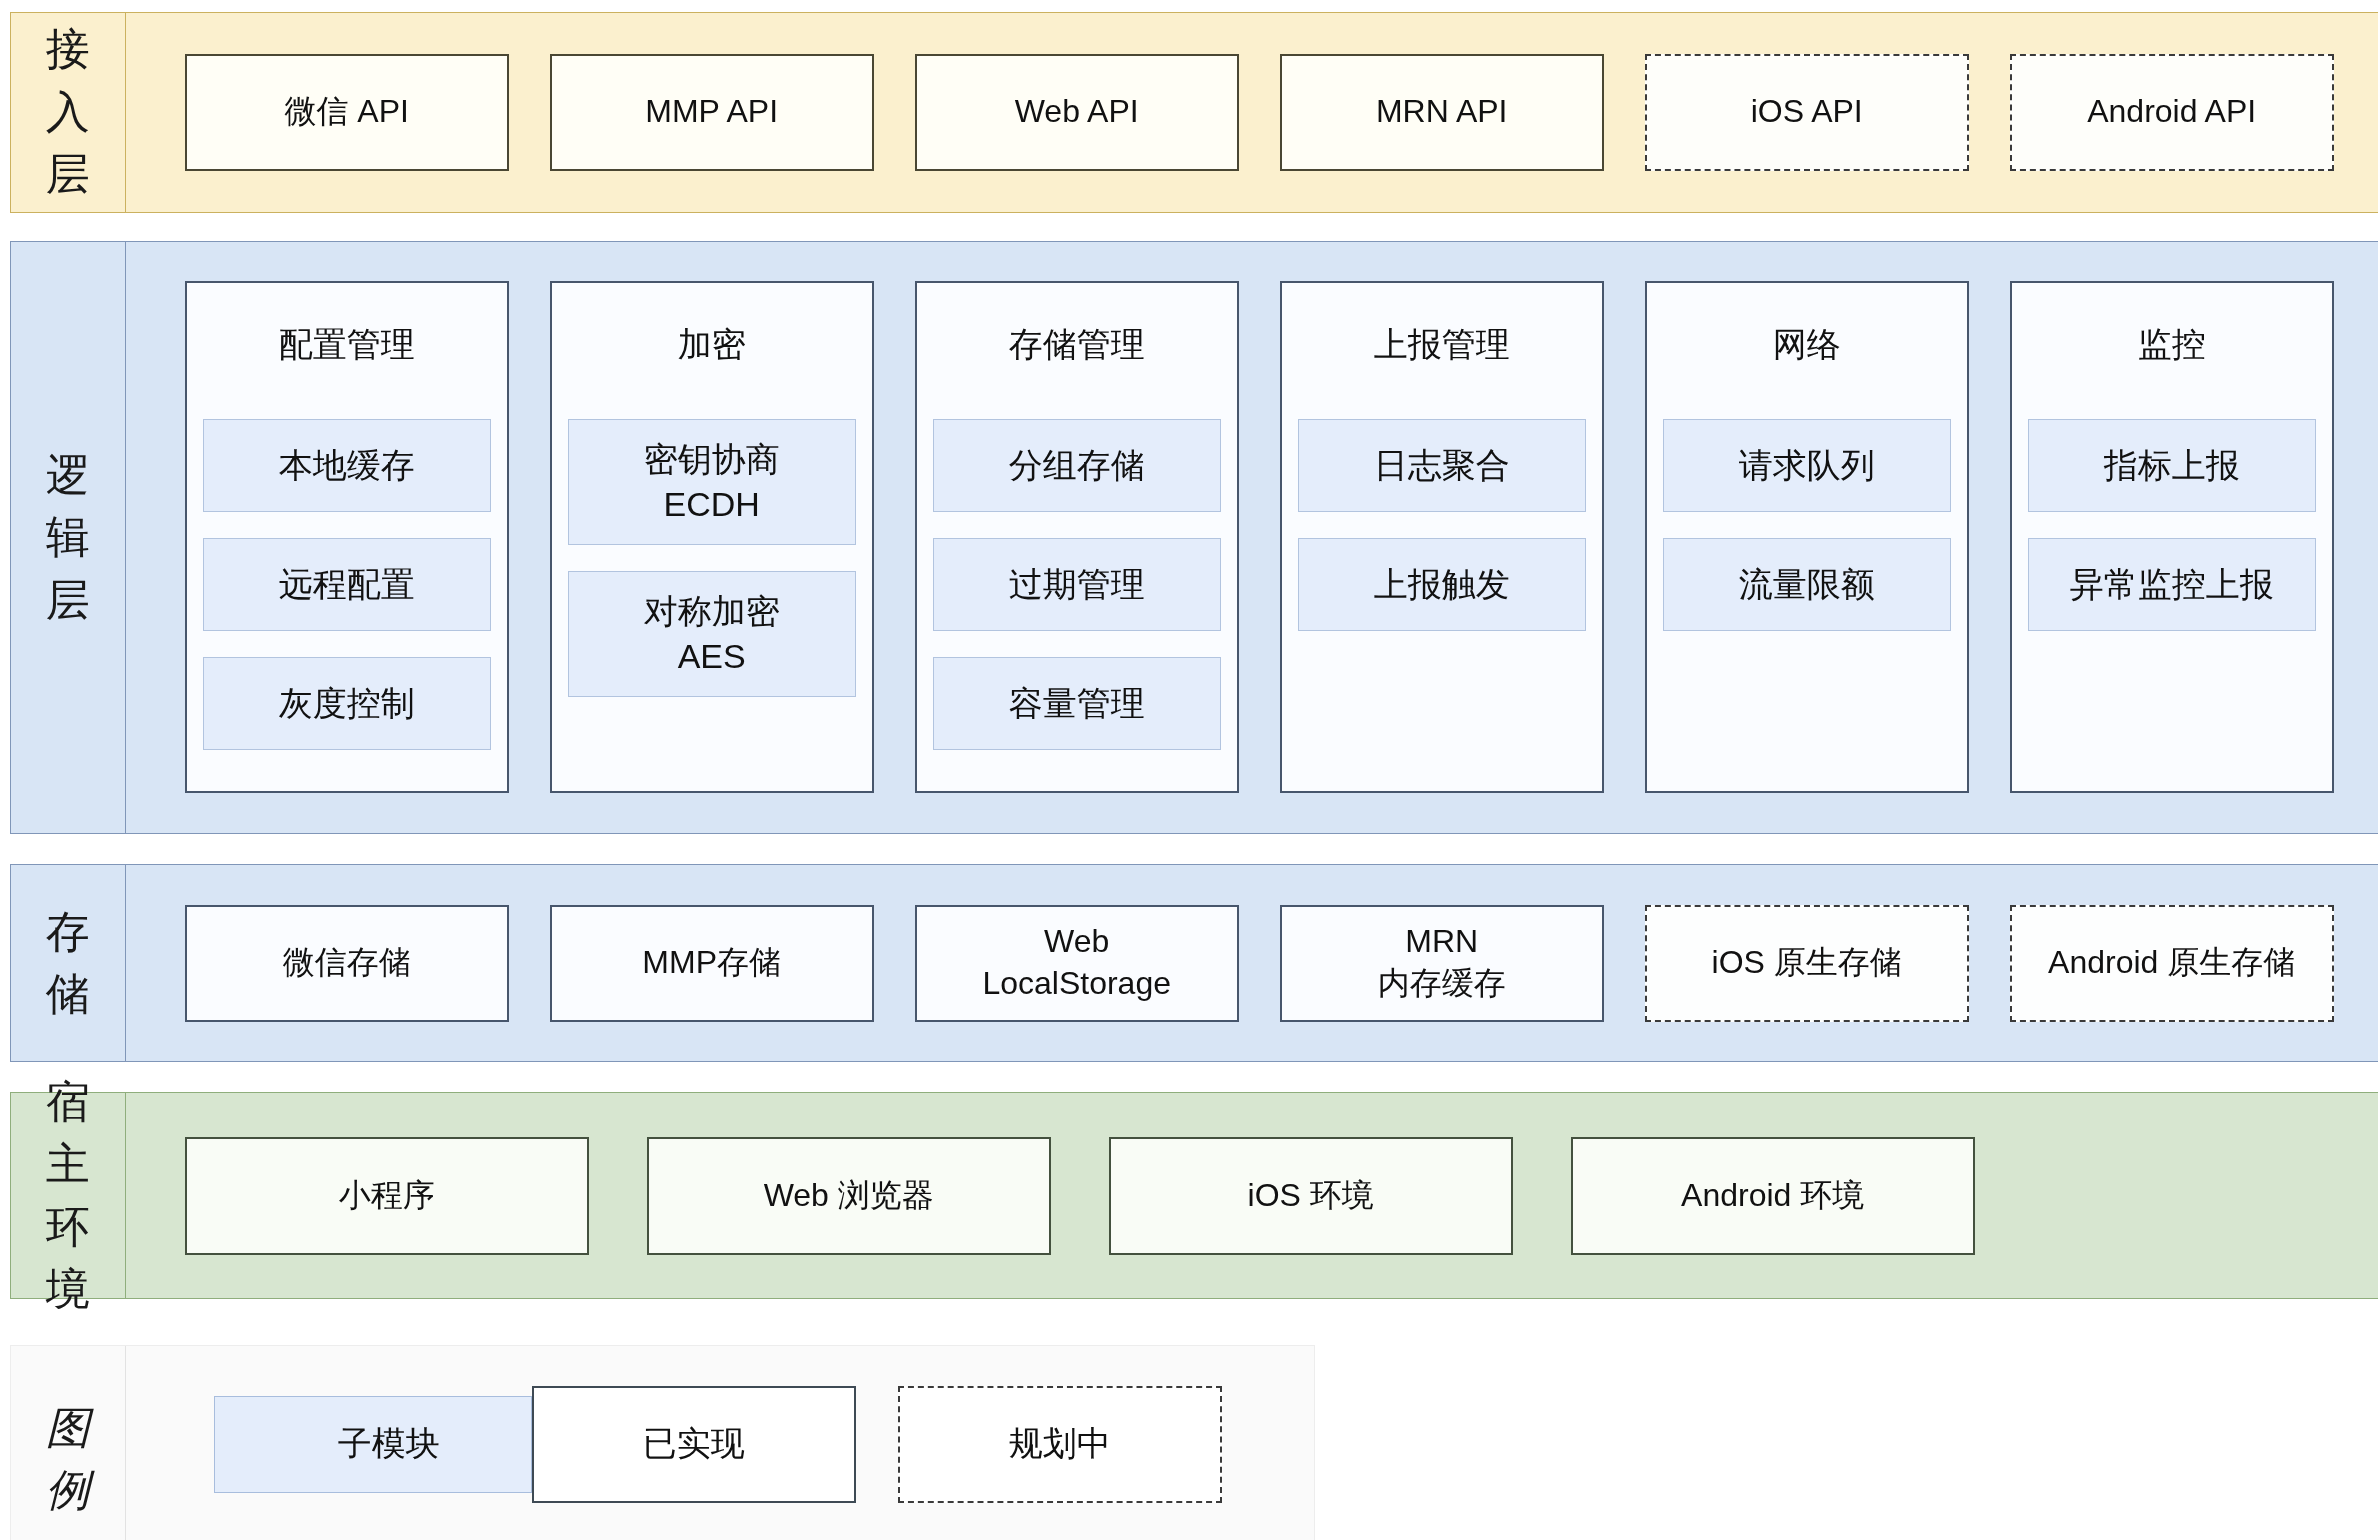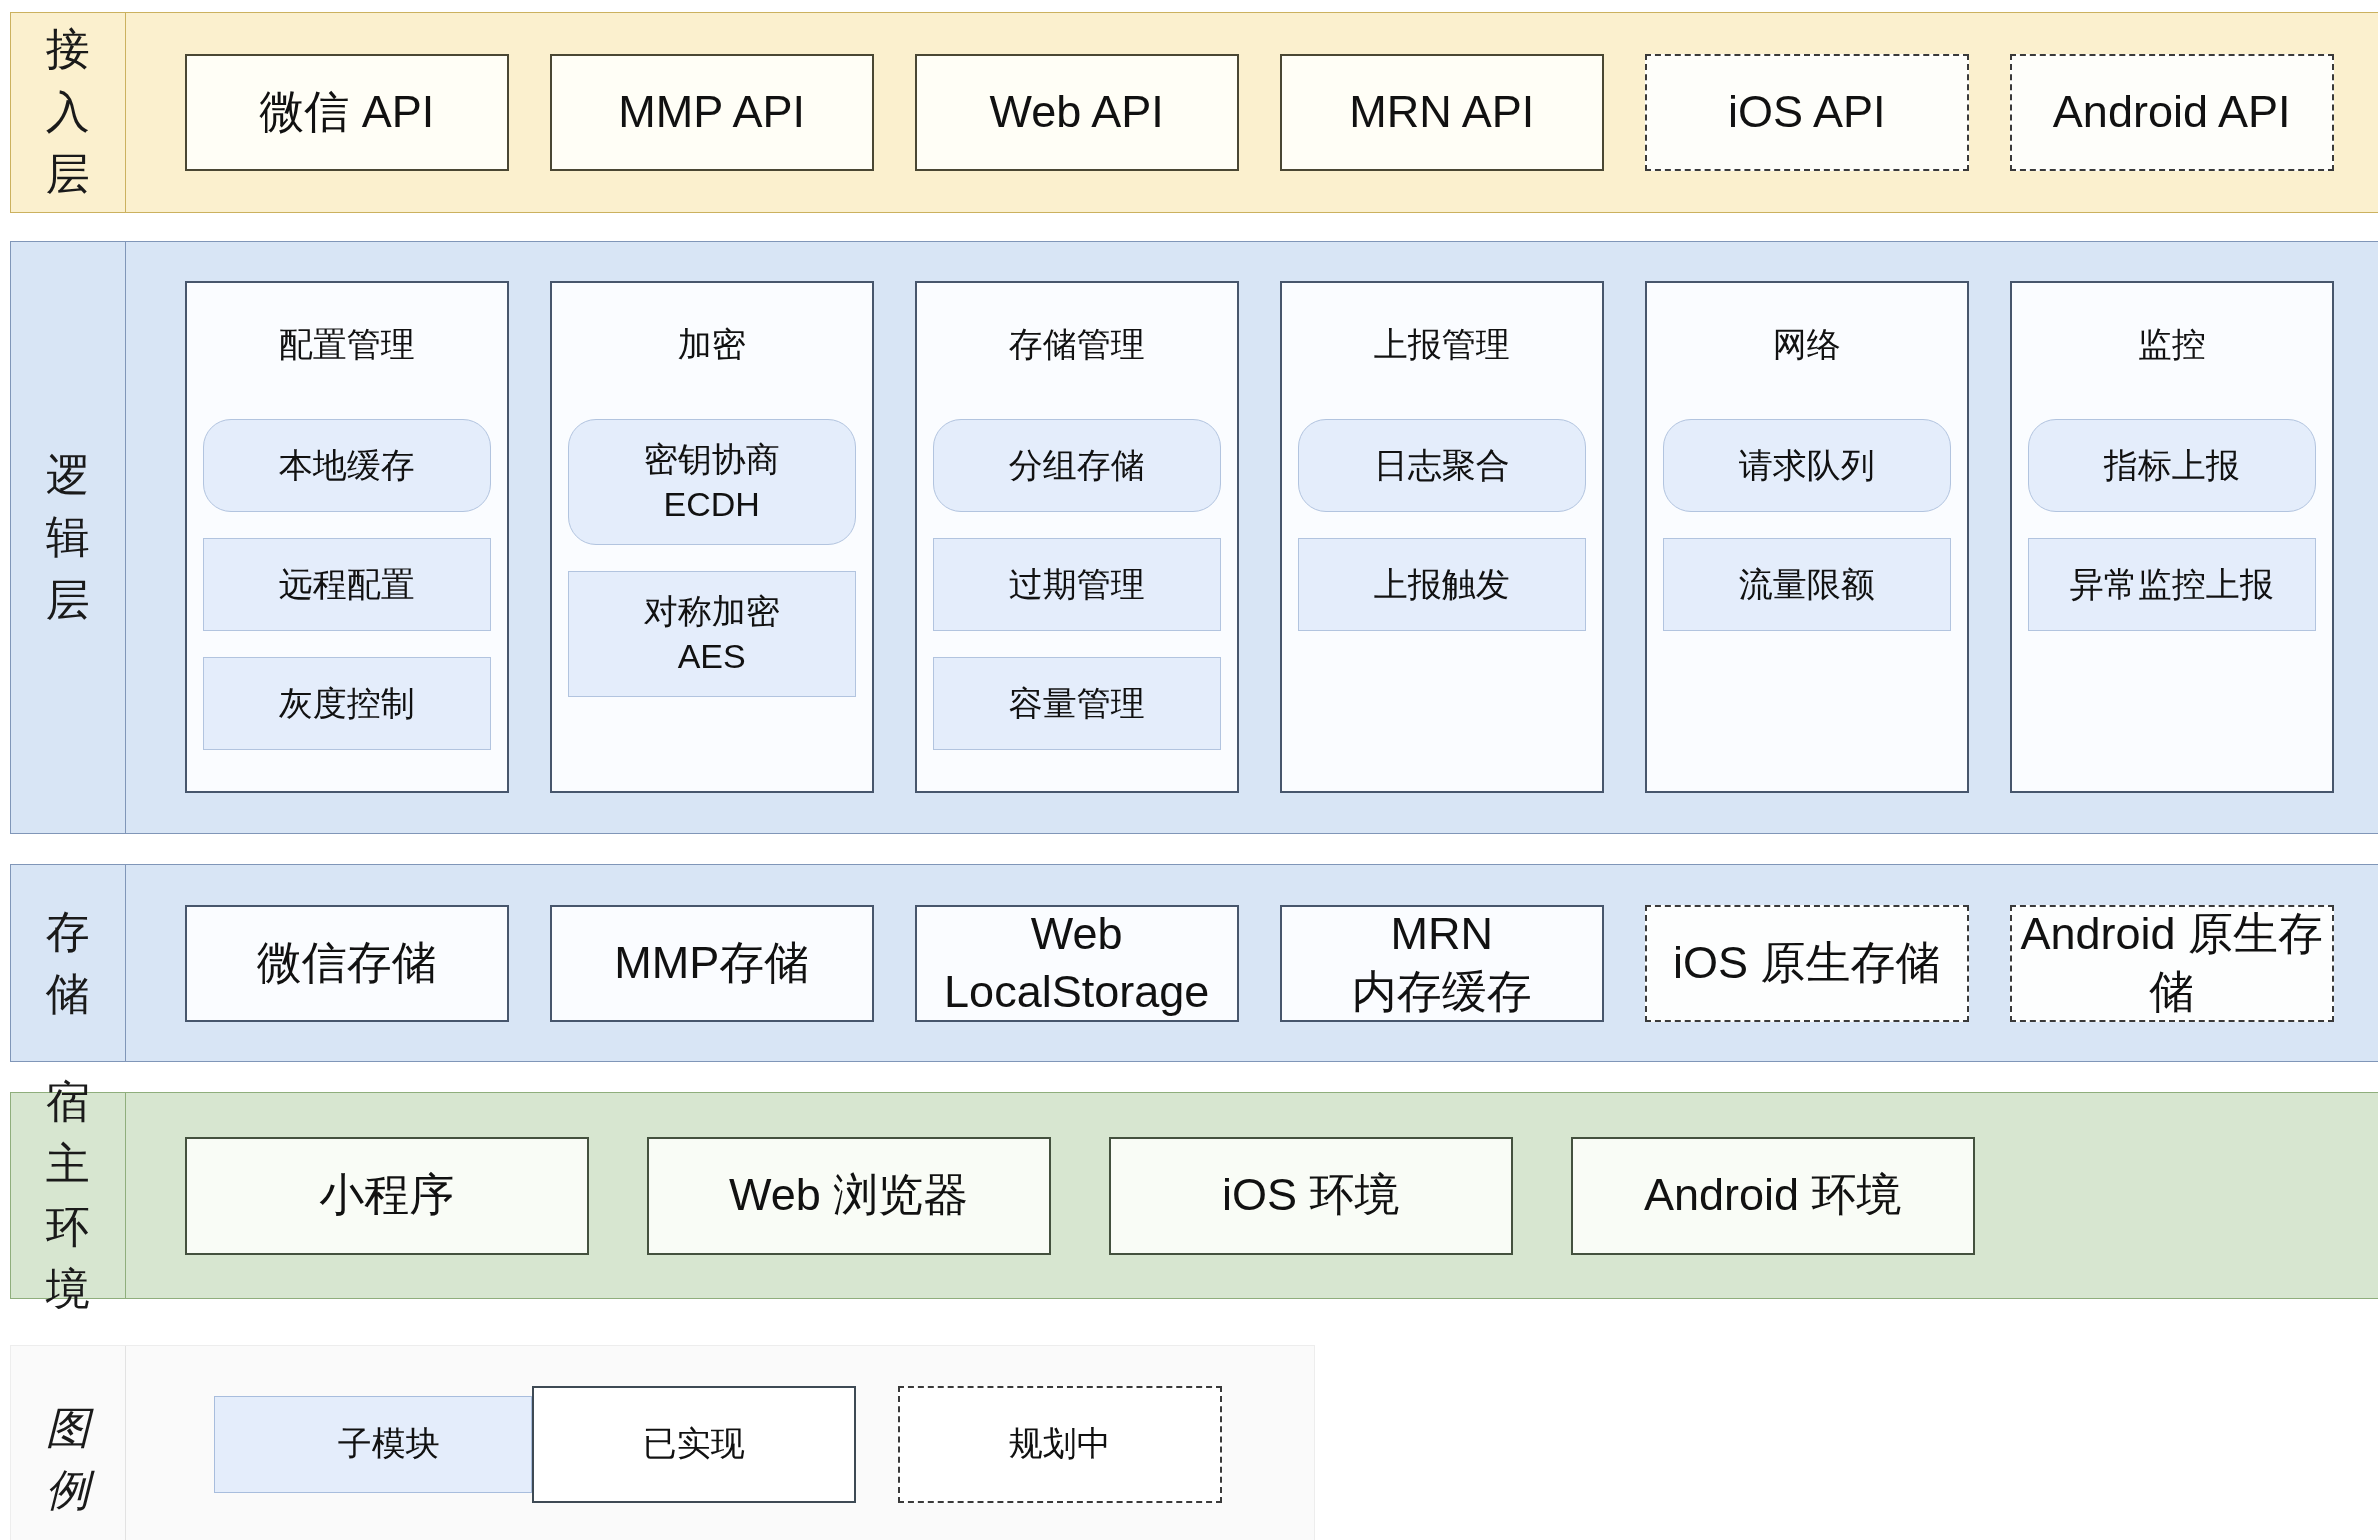--- a/index.html
+++ b/index.html
@@ -26,37 +26,37 @@
   #band-storage .band-label{border-right-color:var(--blue-band-border);}
   #band-host    .band-label{border-right-color:var(--host-band-border);}
   #band-legend  .band-label{border-right-color:#E2E2E2;font-style:italic;}
   .vtext{width:1.15em;text-align:center;word-break:break-all;line-height:1.42;}
 
   
   .row-content{position:absolute;left:174px;top:0;bottom:0;
                display:flex;align-items:center;gap:41px;}
   .bigbox{box-sizing:border-box;width:324px;height:117px;flex:none;
           display:flex;align-items:center;justify-content:center;text-align:center;
-          font-size:45px;line-height:1.3;white-space:pre-line;}
+          font-size:32px;line-height:1.3;white-space:pre-line;}
   .access-box{background:#FFFEF6;border:2.9px solid #4A4733;}
   .access-box.dashed{background:#FEFEFA;border:2.9px dashed #3A3A3A;}
   .storage-box{background:#FAFCFF;border:2.9px solid var(--column-border);}
   .storage-box.dashed{background:#FDFEFE;border:2.9px dashed #3A3A3A;}
   .host-box{width:404px;height:118px;background:#F9FCF6;border:2.9px solid #44513E;}
 
   
   .logic-content{position:absolute;left:174px;top:39px;height:512px;display:flex;gap:41px;}
   .logic-col{box-sizing:border-box;width:324px;flex:none;background:#FAFCFF;
              border:2.9px solid var(--column-border);padding:0 16px;}
   .col-title{margin-top:41px;text-align:center;font-size:34px;line-height:1.2;}
   .module{box-sizing:border-box;margin-top:26px;min-height:93px;
           background:var(--submodule-fill);border:1.9px solid var(--submodule-border);
           display:flex;align-items:center;justify-content:center;text-align:center;
           font-size:34px;line-height:1.32;white-space:pre-line;}
-  .module.first{margin-top:54px;border-radius:28px;}
+  .module.first{margin-top:54px;}
   .module.tall{min-height:126px;}
 
   
   .legend-content{position:absolute;left:174px;top:0;height:196px;display:flex;align-items:center;}
   .lbox{box-sizing:border-box;display:flex;align-items:center;justify-content:center;
         text-align:center;font-size:34px;flex:none;}
   .legend-sub   {width:318px;height:97px;margin-left:29px;background:var(--submodule-fill);border:1.9px solid #A8BDDD;padding-left:32px;}
   .legend-solid {width:324px;height:117px;background:#FFFFFF;border:2.9px solid #3E4A54;}
   .legend-dashed{width:324px;height:117px;margin-left:42px;background:#FFFFFF;border:2.9px dashed #3A3A3A;}
 </style>

